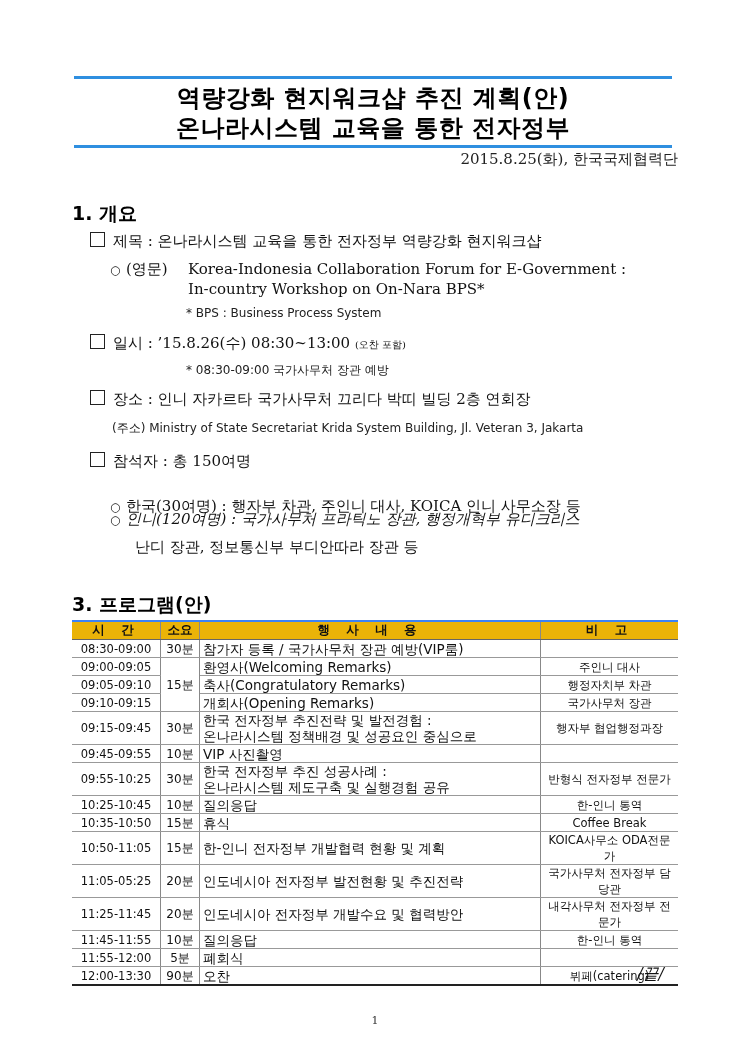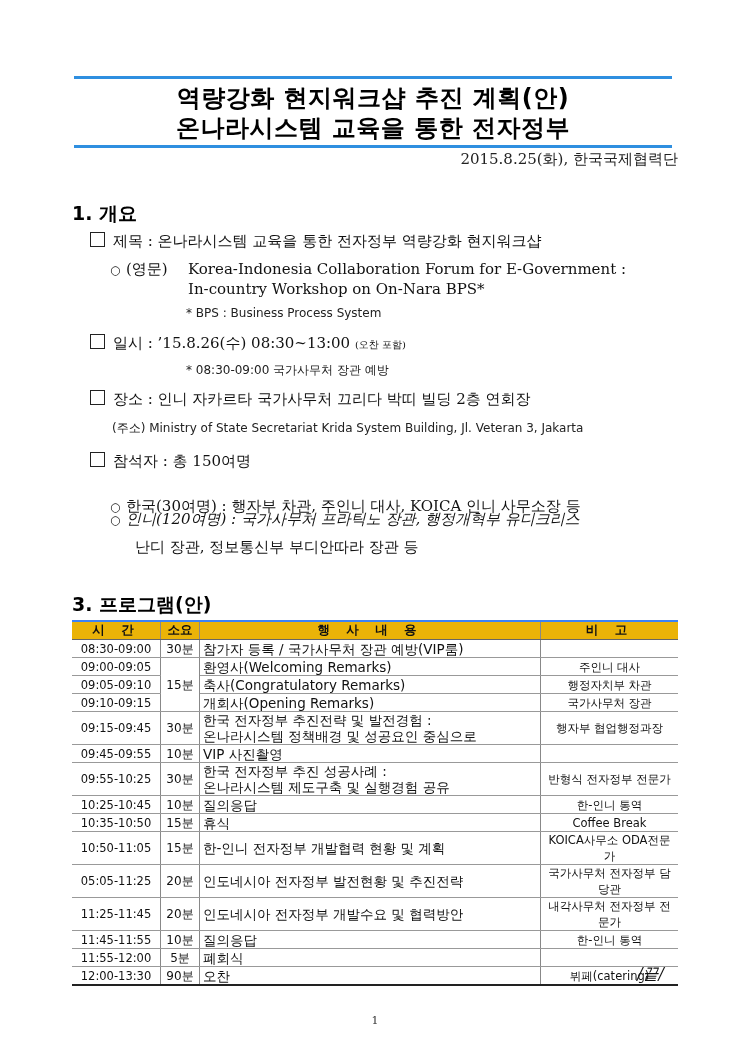--- a/index.html
+++ b/index.html
@@ -177,21 +177,21 @@
       <td class="c-content">휴식</td>
       <td class="c-note">Coffee Break</td>
     </tr>
     <tr>
       <td class="c-time">10:50-11:05</td>
       <td class="c-dur">15분</td>
       <td class="c-content">한-인니 전자정부 개발협력 현황 및 계획</td>
       <td class="c-note">KOICA사무소 ODA전문가</td>
     </tr>
     <tr>
-      <td class="c-time">05:05-11:25</td>
+      <td class="c-time">11:05-05:25</td>
       <td class="c-dur">20분</td>
       <td class="c-content">인도네시아 전자정부 발전현황 및 추진전략</td>
       <td class="c-note">국가사무처 전자정부 담당관</td>
     </tr>
     <tr>
       <td class="c-time">11:25-11:45</td>
       <td class="c-dur">20분</td>
       <td class="c-content">인도네시아 전자정부 개발수요 및 협력방안</td>
       <td class="c-note">내각사무처 전자정부 전문가</td>
     </tr>

